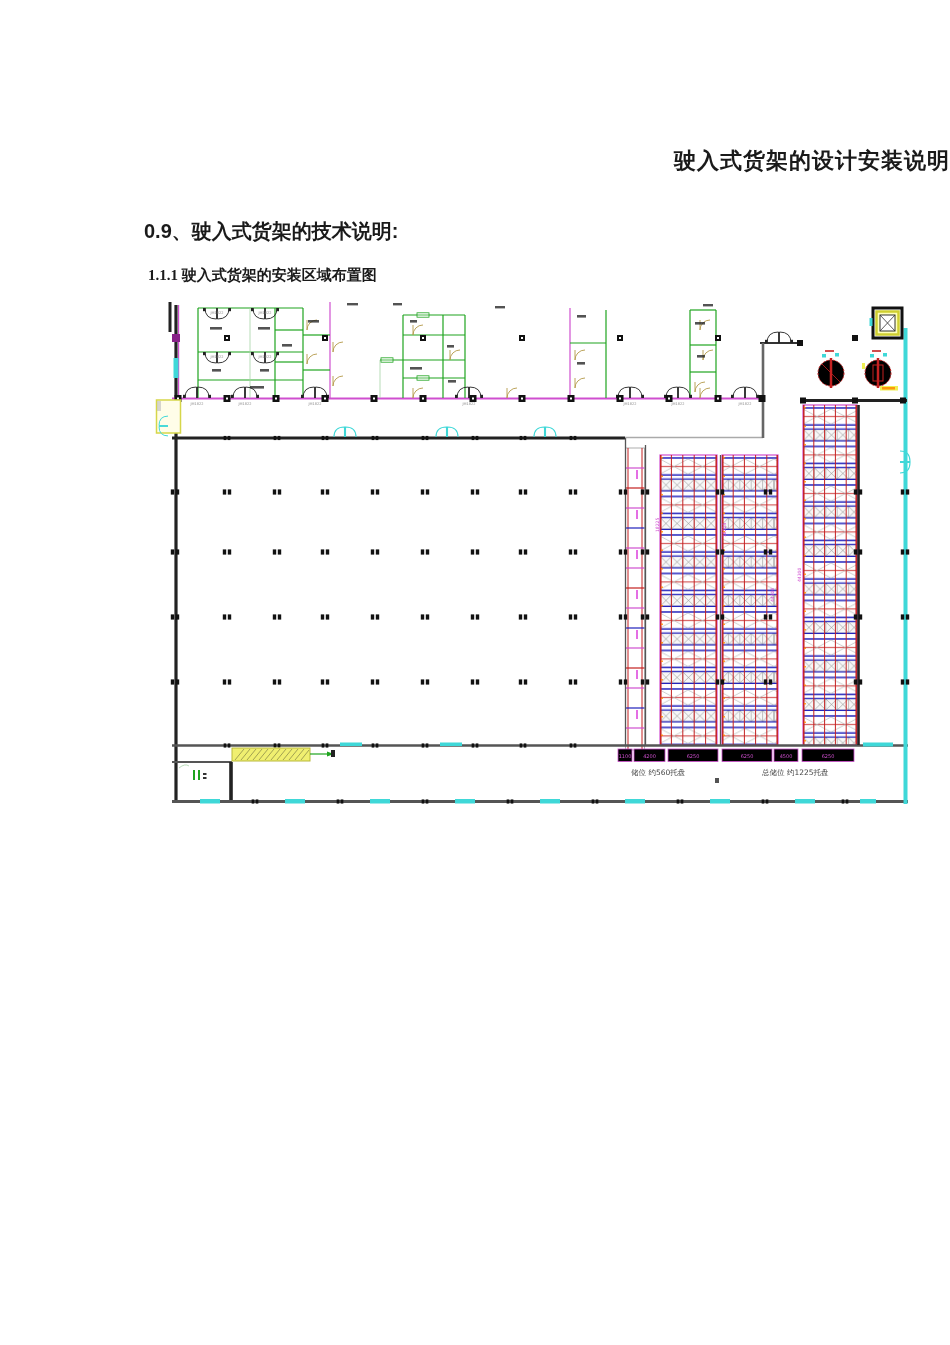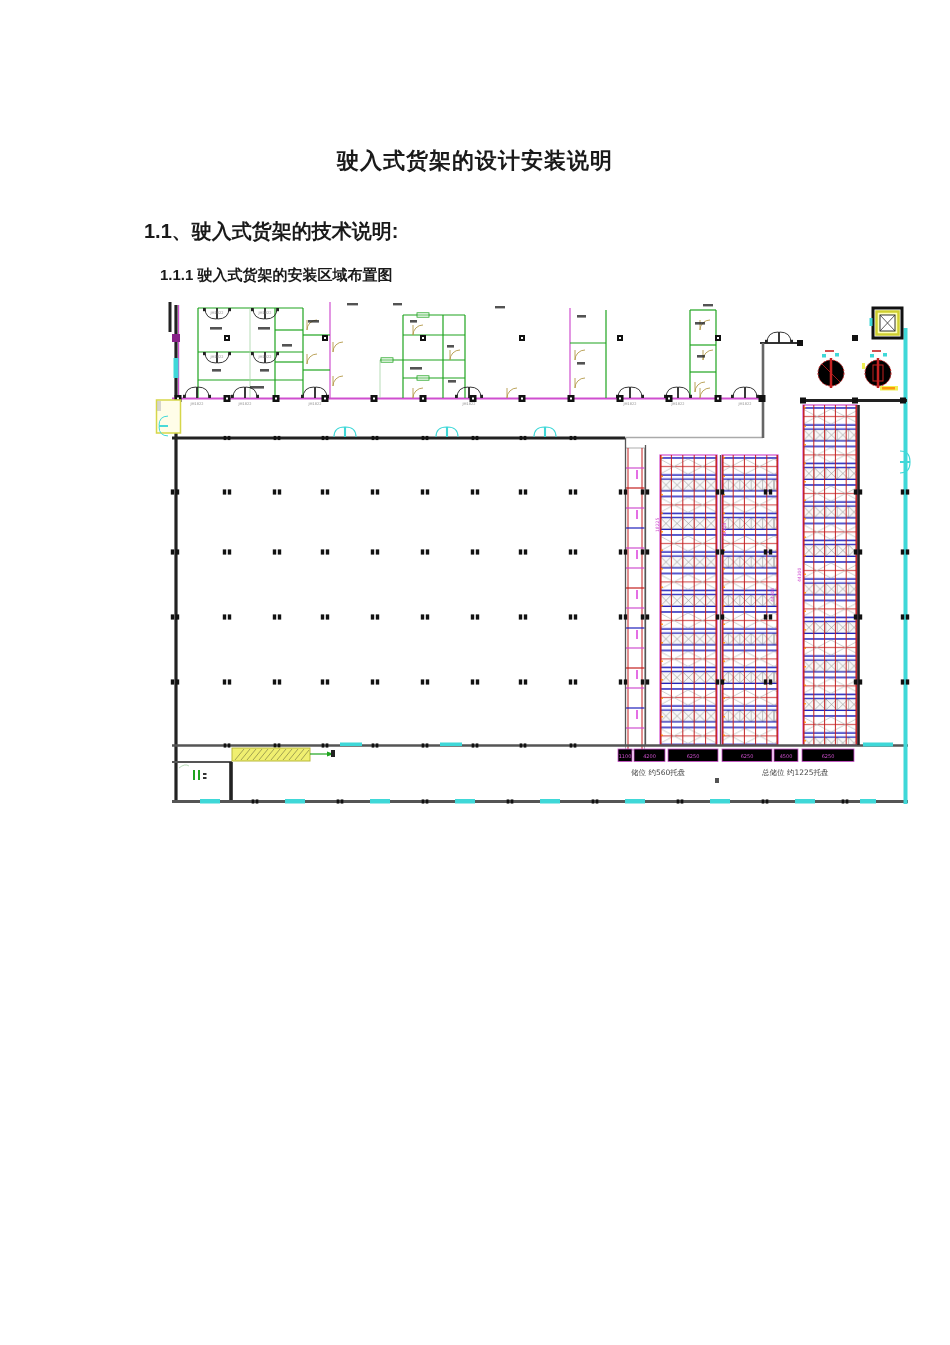--- a/index.html
+++ b/index.html
@@ -1,41 +1,41 @@
 <!DOCTYPE html>
 <html style="--wall: #222222; --grn: #1fa41f; --mag: #cf4fcf; --cyn: #3fd8d8; --red: #c42121; --blu: #2020bb; --tan: #b49a4a; --yel: #efef52; --org: #ff8a00;"><head>
 <meta charset="utf-8">
 <style>
   html,body{margin:0;padding:0;background:#fff;}
   .page{position:relative;width:950px;height:1345px;background:#fff;overflow:hidden;
         font-family:"Liberation Serif",serif;color:#1a1a1a;}
-  .title{position:absolute;top:146px;left:0;width:950px;text-align:center;
+  .title{position:absolute;top:146px;left:0;width:950px;text-align:right;
          font-size:22px;font-weight:bold;letter-spacing:1px;}
   .h2{position:absolute;top:218px;left:144px;font-size:20px;font-weight:bold;
       font-family:"Liberation Sans",sans-serif;}
-  .h3{position:absolute;top:266px;left:160px;font-size:15px;font-weight:bold;
-      font-family:Liberation Sans, sans-serif;}
+  .h3{position:absolute;top:266px;left:148px;font-size:15px;font-weight:bold;
+      font-family:Liberation Serif, serif;}
   .fig{position:absolute;top:300px;left:155px;width:760px;height:517px;}
   .fig svg{display:block;}
   .fig svg line,.fig svg path{fill:none;}
   .sW{stroke:var(--wall);} .sDk{stroke:#555;} .sLt{stroke:#aaa;}
   .sG{stroke:var(--grn);} .sGl{stroke:#a5d3a5;} .sM{stroke:var(--mag);}
   .sC{stroke:var(--cyn);} .sR{stroke:var(--red);} .sB{stroke:var(--blu);}
   .tMag{fill:var(--mag);font-size:5px;font-family:"DejaVu Sans",sans-serif;}
   .tVer{fill:var(--mag);font-size:4.5px;font-family:"DejaVu Sans",sans-serif;}
   .tGry{fill:#8a8a8a;font-size:3.5px;font-family:"DejaVu Sans",sans-serif;}
   .tCap{fill:#444;font-size:7.5px;font-family:"DejaVu Sans",sans-serif;}
   .smu{fill:#222;opacity:.78;}
 </style>
 </head>
 <body>
 
 <div class="page">
   <div class="title">驶入式货架的设计安装说明</div>
-  <div class="h2">1.1、驶入式货架的技术说明:</div>
+  <div class="h2">0.9、驶入式货架的技术说明:</div>
   <div class="h3">1.1.1  驶入式货架的安装区域布置图</div>
 
   <div class="fig">
   <svg viewBox="0 0 760 517" width="760" height="517">
     <defs>
       <g id="bt" fill="#111">
             <rect x="-4.2" y="-2.6" width="3.4" height="5.2"></rect>
             <rect x="0.8" y="-2.6" width="3.4" height="5.2"></rect>
           </g>
       <g id="md" stroke="#222" stroke-width="0.9">

